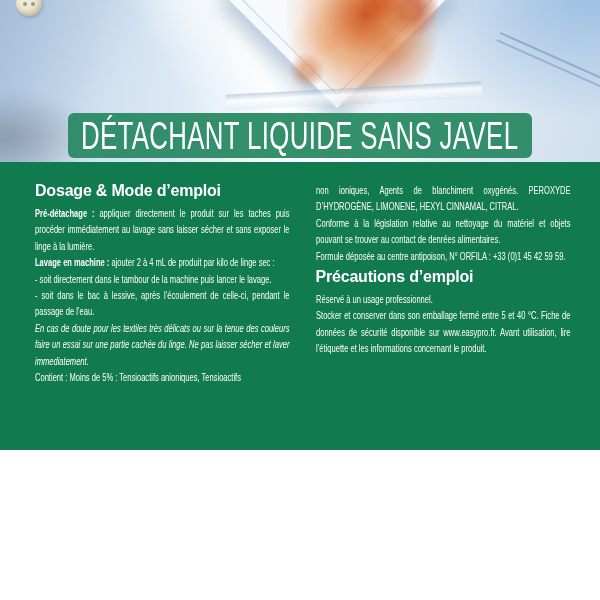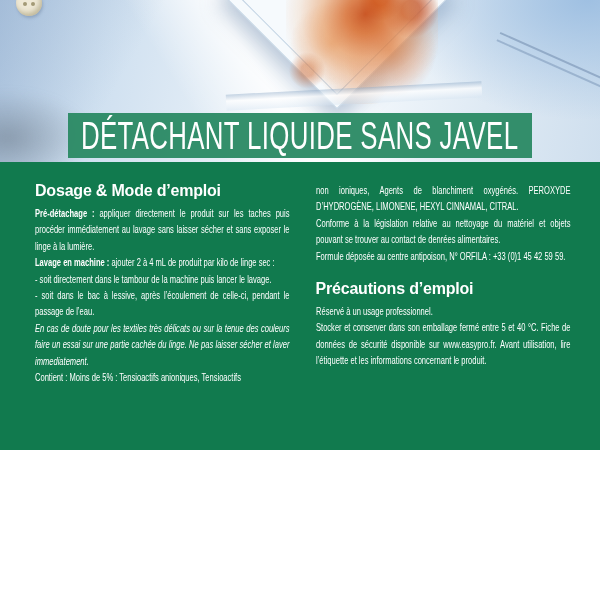--- a/index.html
+++ b/index.html
@@ -40,30 +40,30 @@
     border-radius:50%; background:#a39a76; top:12px; }
   .shirt-button::before { left:7px; } .shirt-button::after { left:15px; }
   .seam-diagonal { position:absolute; left:492px; top:62px; width:150px; height:6px;
     transform:rotate(24deg); border-top:2px solid rgba(140,165,195,.85);
     border-bottom:2px solid rgba(140,165,195,.7); }
   .hem { position:absolute; left:226px; top:88px; width:256px; height:16px; transform:rotate(-3deg);
     background:linear-gradient(to bottom, rgba(140,168,198,.45), rgba(255,255,255,.7) 40%, rgba(212,227,241,.4)); }
 
   
   .banner { position:absolute; left:68px; top:113px; width:464px; height:45px;
-    display:flex; align-items:center; justify-content:center; }
+    display:flex; align-items:center; justify-content:center;border-radius:6px; }
   .banner-title { color:#ffffff; font-size:38px; line-height:1; white-space:nowrap;
     transform:scaleX(.68); letter-spacing:.5px; font-weight:400; }
 
   
   .green { position:absolute; left:0; top:162px; width:600px; height:288px; color:#fff; }
   .cols { display:flex; gap:26px; padding:20px 30px 0 35px; }
   .col { flex:1; min-width:0; }
   .section-heading { font-size:16px; font-weight:bold; letter-spacing:-.2px; margin:0 0 5px 0; }
-  .section-heading.gap-top { margin-top:16px; }
+  .section-heading.gap-top { margin-top:4px; }
   .txt { font-size:10.8px; line-height:16.4px; text-align:justify; margin:0; }
   .condense { transform:scaleX(.7); transform-origin:0 0; width:142.86%; }
   .italic { font-style:italic; }
   .bold { font-weight:bold; }
 
   
   .bottom { position:absolute; left:0; top:450px; width:600px; height:150px; background:#fff; }
 </style>
 </head>
 <body>

